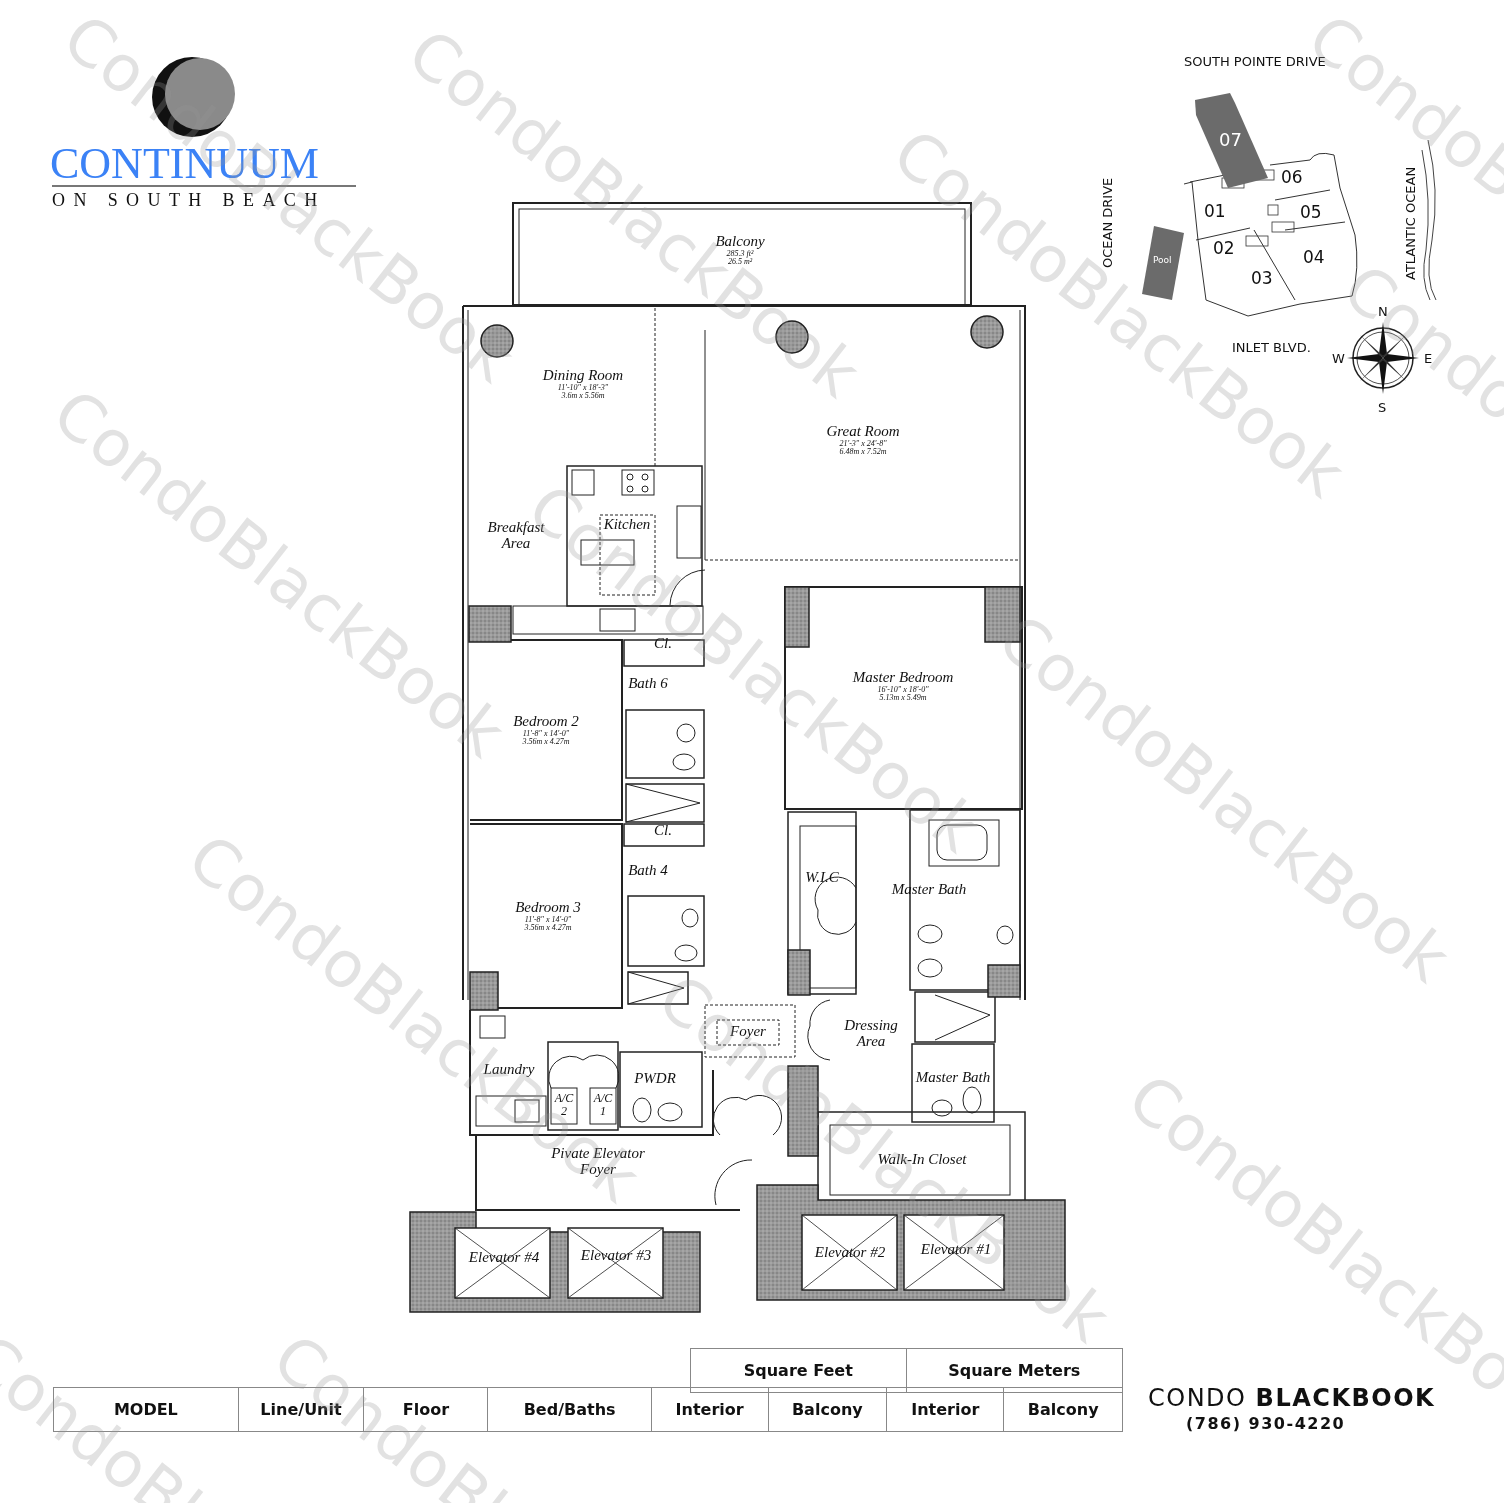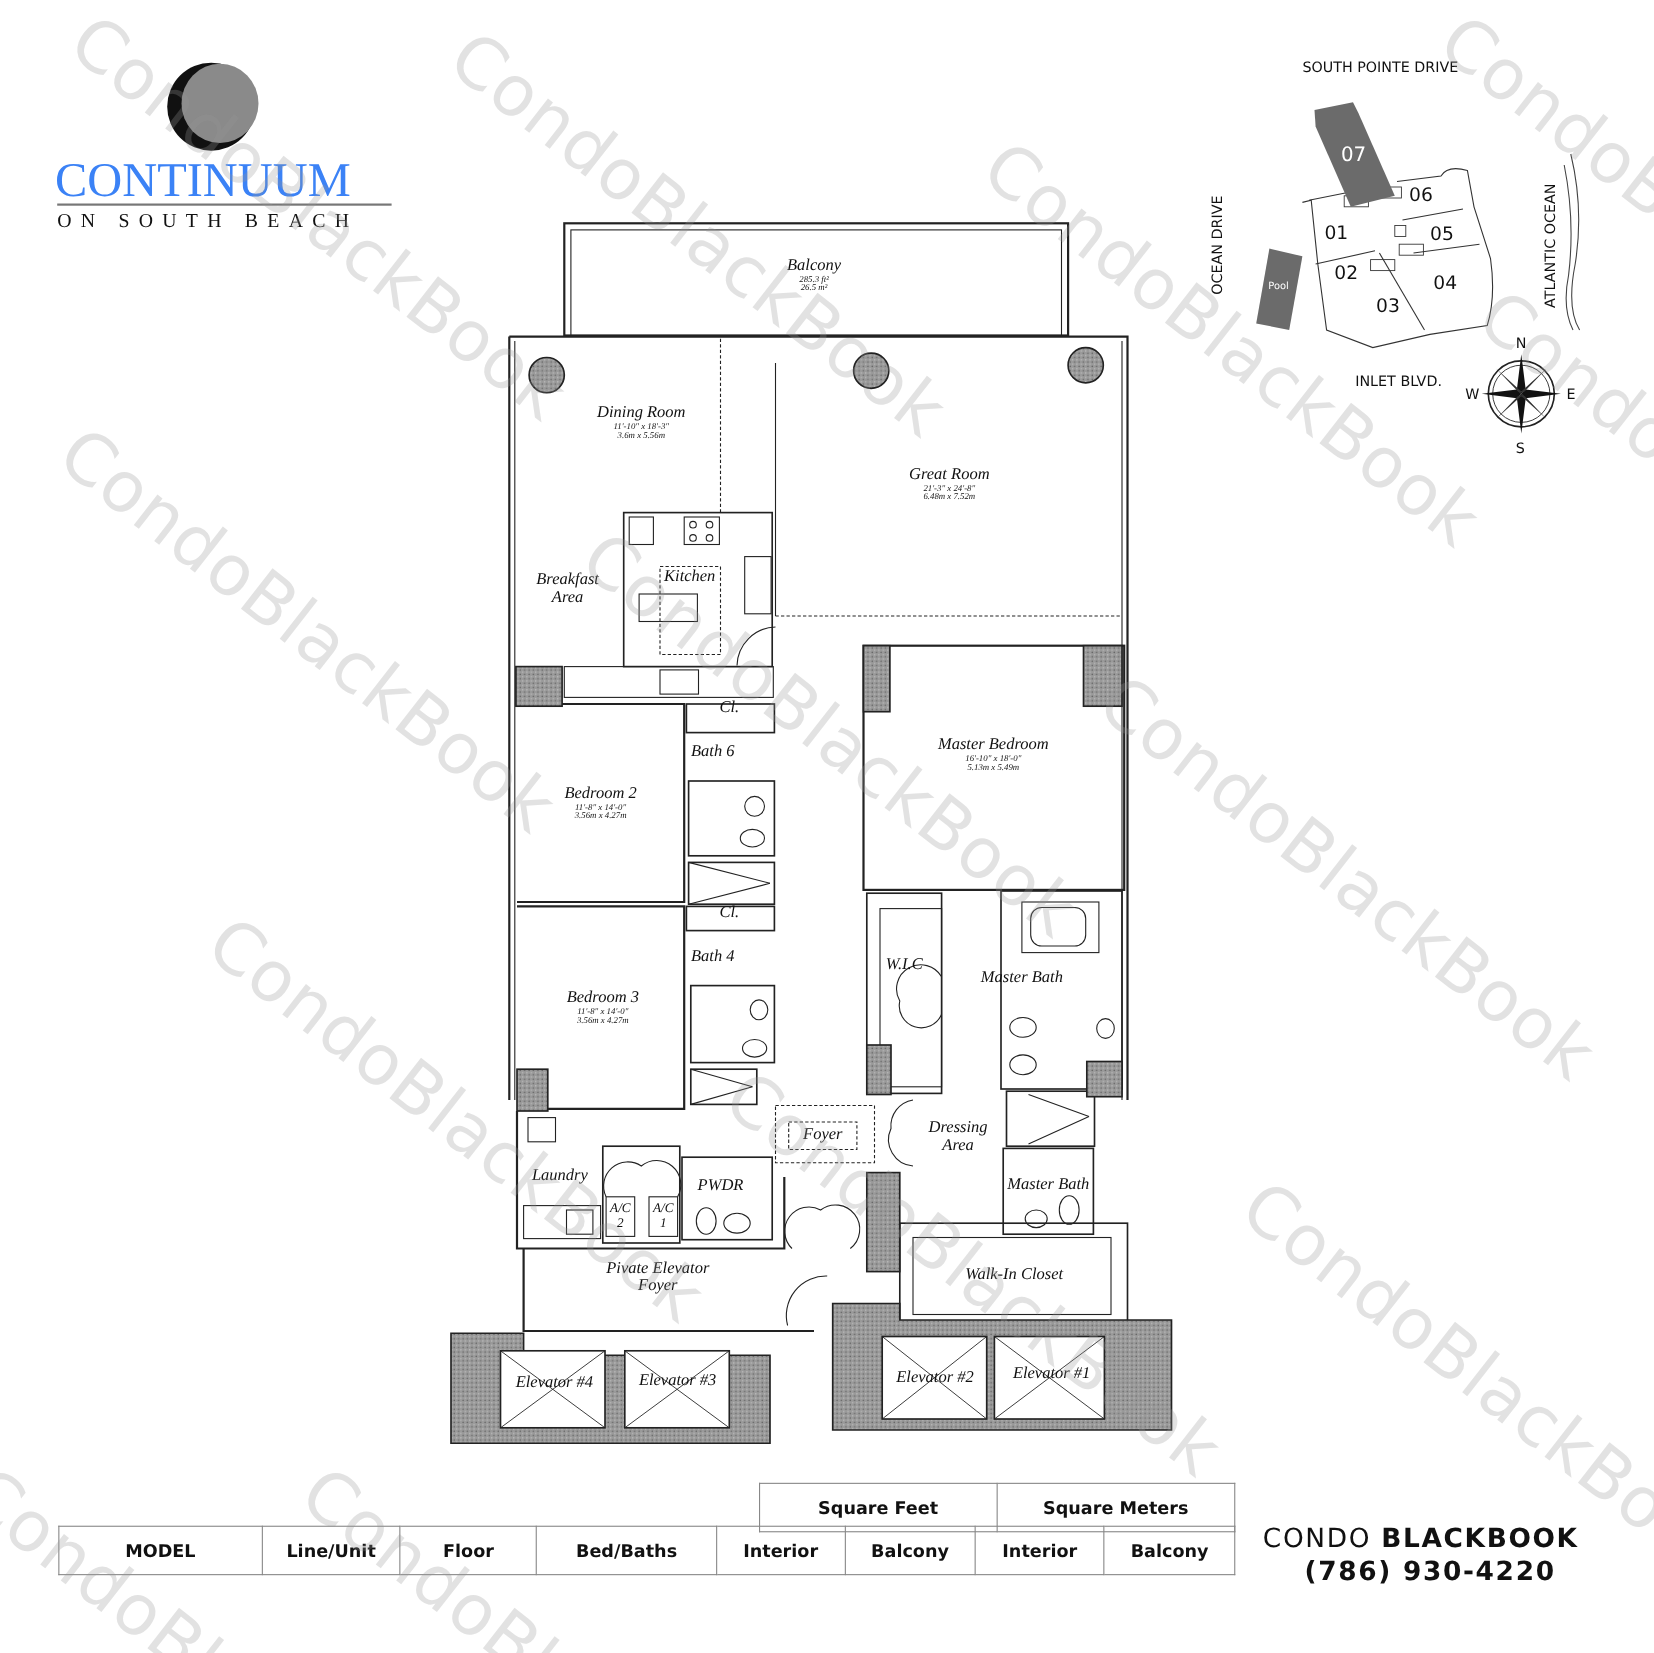--- a/index.html
+++ b/index.html
@@ -24,21 +24,21 @@
   .room { position:absolute; font-family:"Liberation Serif", serif; font-style:italic; text-align:center; color:#111; line-height:1.05; }
   .room .nm { font-size:15px; display:block; }
   .room .d1, .room .d2 { font-size:8px; display:block; font-weight:normal; }
 
   
   table.spec { position:absolute; border-collapse:collapse; font-family:"DejaVu Sans", sans-serif; }
   table.spec td { border:1px solid #888; text-align:center; font-size:17px; padding:12px; }
   .hdr { font-weight:bold; font-size:16px !important; }
 
   .brand { position:absolute; left:1148px; top:1384px; font-family:"DejaVu Sans", sans-serif; font-weight:bold; font-size:24px; letter-spacing:1.5px; color:#111; }
-  .phone { position:absolute; left:1186px; top:1414px; font-family:"DejaVu Sans", sans-serif; font-weight:bold; font-size:24px; letter-spacing:1.5px; color:#111; }
+  .phone { position:absolute; left:1186px; top:1414px; font-family:"DejaVu Sans", sans-serif; font-weight:bold; font-size:16px; letter-spacing:1.5px; color:#111; }
 </style>
 </head>
 <body>
 
 <div>
   <div class="logo-moon"></div>
   <div class="logo-moon-inner"></div>
   <div class="logo-title">CONTINUUM</div>
   <div class="logo-rule"></div>
   <div class="logo-sub">ON SOUTH BEACH</div>

